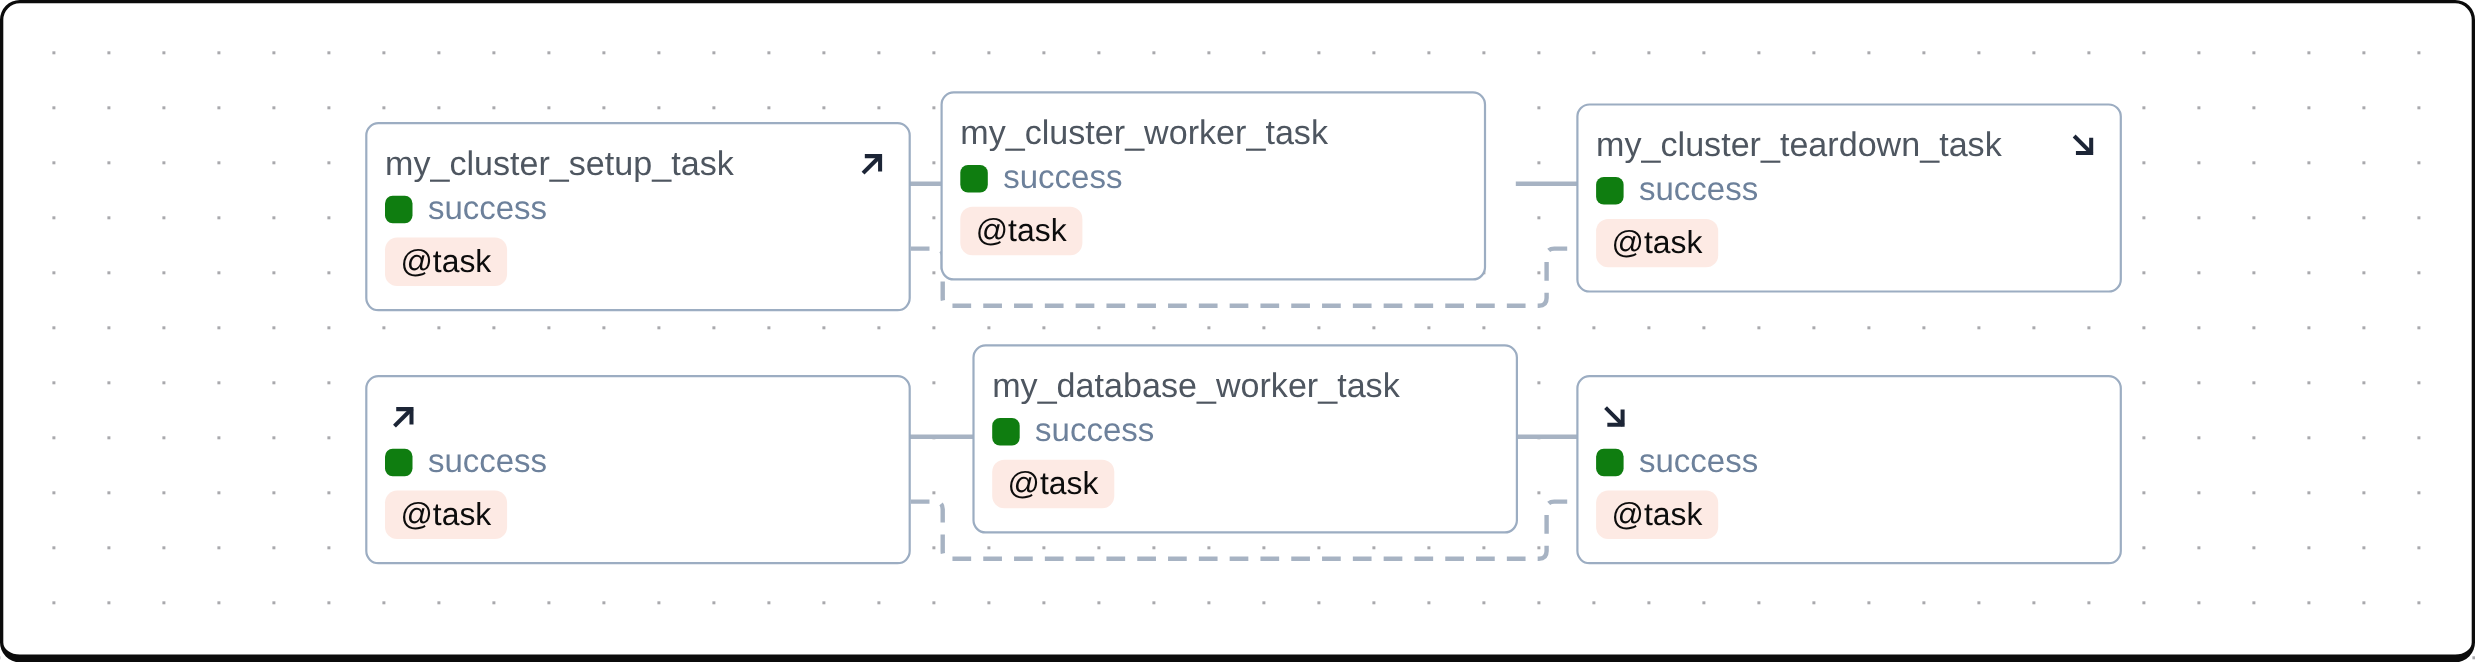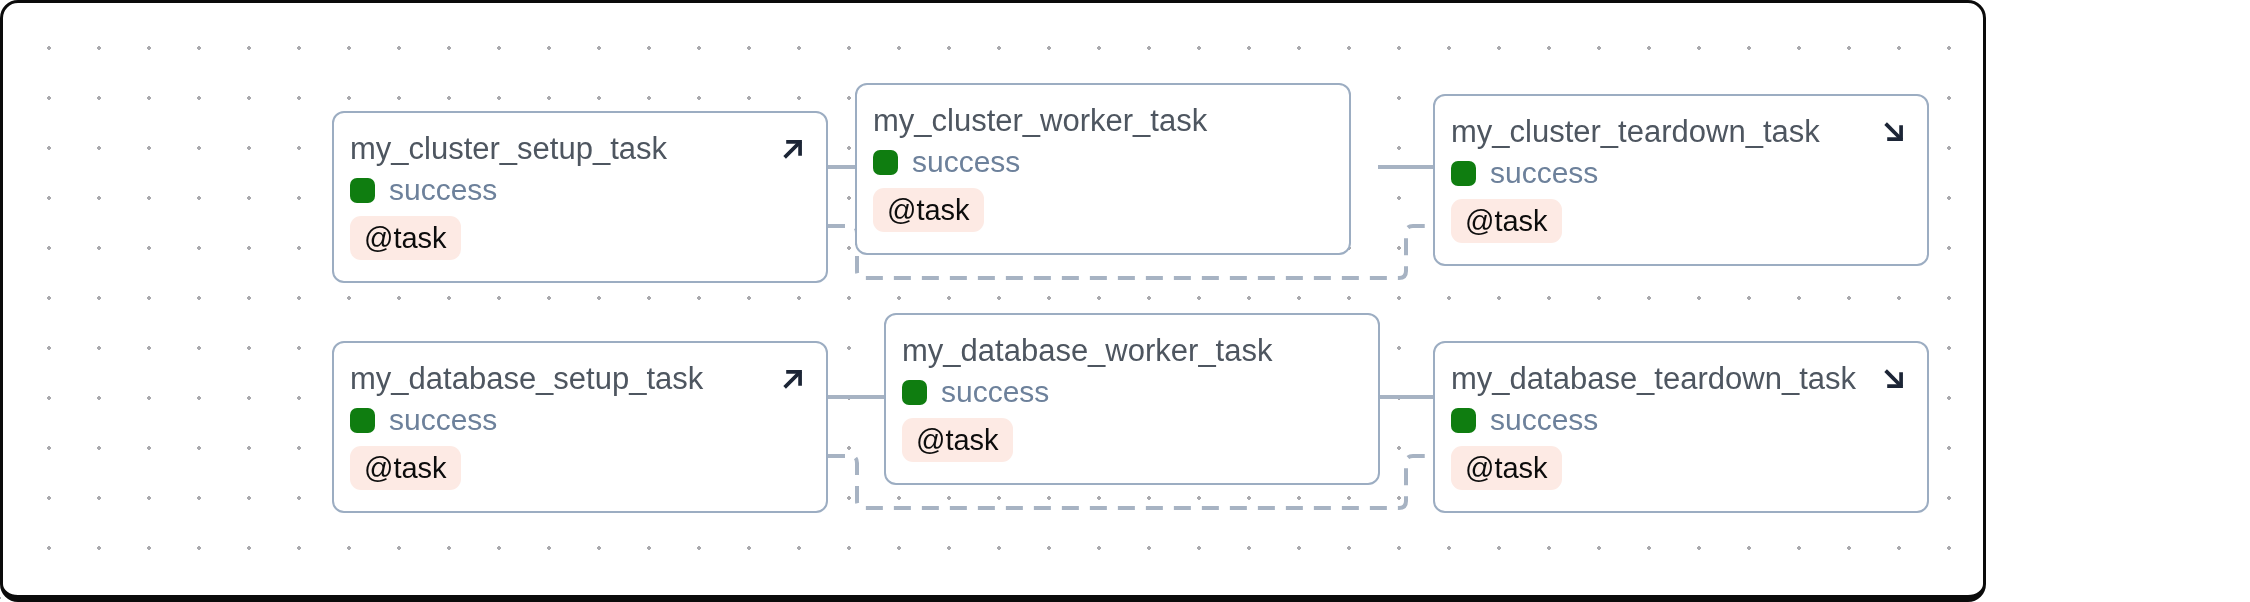--- a/index.html
+++ b/index.html
@@ -1,18 +1,18 @@
 <!DOCTYPE html>
 <html><head>
 <meta charset="utf-8">
 <style>
   html,body{margin:0;padding:0;background:#fff;}
   #stage{
     position:relative;
-    width:1986px;height:602px;
+    width:2250px;height:602px;
     overflow:hidden;
     font-family:"Liberation Sans", sans-serif;
     background-color:#ffffff;
     background-image:radial-gradient(circle, #a9a9ad 1.6px, rgba(0,0,0,0) 1.8px);
     background-size:50px 50px;
     background-position:24px 23px;
     box-sizing:border-box;
   }
   
   #frame{
@@ -119,21 +119,20 @@
       <span class="status-dot"></span>
       <span class="status-text">success</span>
     </div>
     <div class="badge-row">
       <span class="badge">@task</span>
     </div>
   </div>
 
   <div class="node" style="left:332px;top:341px">
     <div class="title-row">
-      <span class="title">my_database_setup_task</span>
       <span class="corner-icon">
         <svg viewBox="0 0 24 24" fill="none" stroke="#1c2536" stroke-width="2.6" stroke-linecap="square" stroke-linejoin="miter">
           <line x1="7" y1="17" x2="16.5" y2="7.5"></line>
             <polyline points="8.5 7 17 7 17 15.5"></polyline>
         </svg>
       </span>
     </div>
     <div class="status-row">
       <span class="status-dot"></span>
       <span class="status-text">success</span>
@@ -151,21 +150,20 @@
       <span class="status-dot"></span>
       <span class="status-text">success</span>
     </div>
     <div class="badge-row">
       <span class="badge">@task</span>
     </div>
   </div>
 
   <div class="node" style="left:1433px;top:341px">
     <div class="title-row">
-      <span class="title">my_database_teardown_task</span>
       <span class="corner-icon">
         <svg viewBox="0 0 24 24" fill="none" stroke="#1c2536" stroke-width="2.6" stroke-linecap="square" stroke-linejoin="miter">
           <line x1="7" y1="7" x2="16.5" y2="16.5"></line>
             <polyline points="17 8.5 17 17 8.5 17"></polyline>
         </svg>
       </span>
     </div>
     <div class="status-row">
       <span class="status-dot"></span>
       <span class="status-text">success</span>

